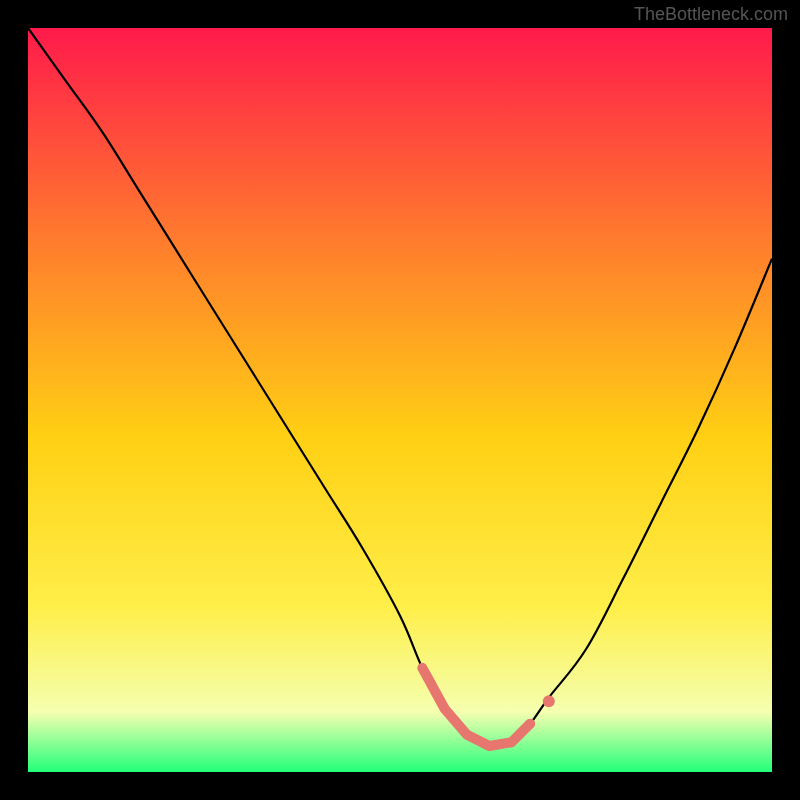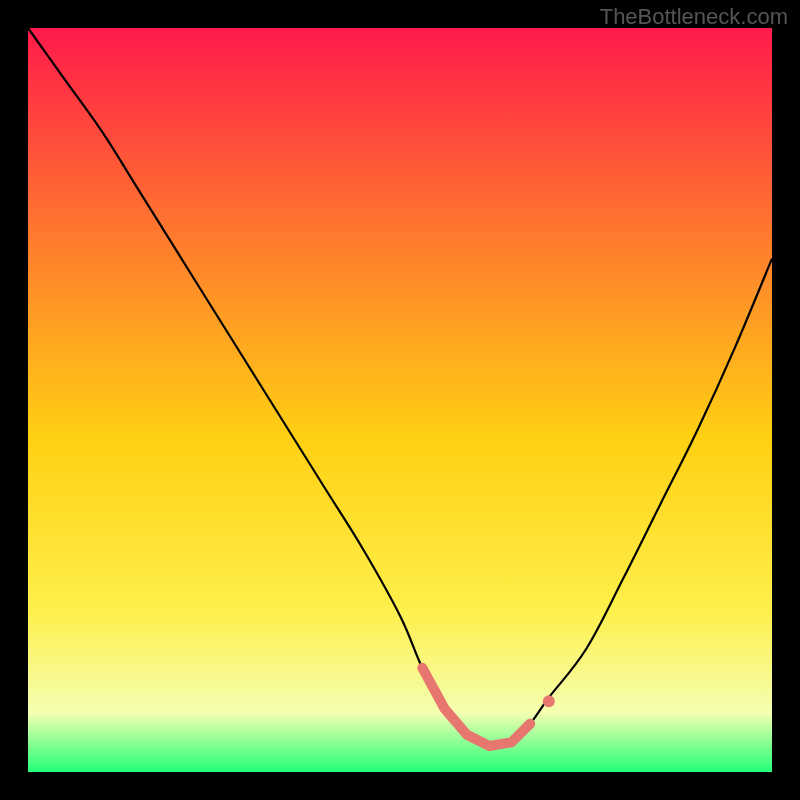--- a/index.html
+++ b/index.html
@@ -10,21 +10,21 @@
     background: #000;
     position: relative;
     overflow: hidden;
     font-family: Arial, sans-serif;
   }
   .watermark {
     position: absolute;
     top: 4px;
     right: 12px;
     color: #555;
-    font-size: 22px;
+    font-size: 18px;
     font-weight: 500;
     z-index: 10;
   }
   .frame {
     position: absolute;
     left: 28px;
     top: 28px;
     width: 744px;
     height: 744px;
     background: #000;

